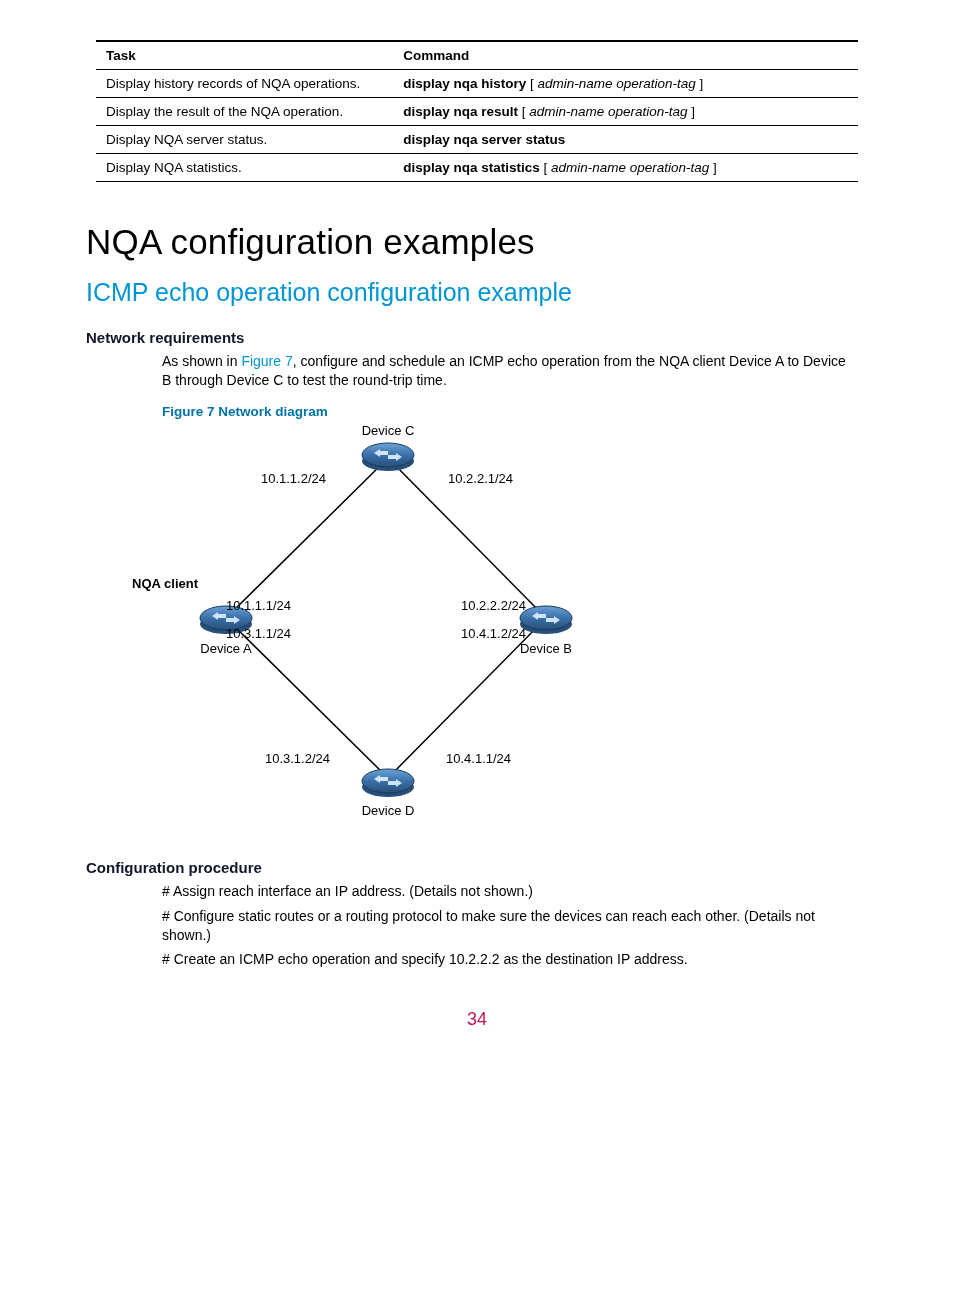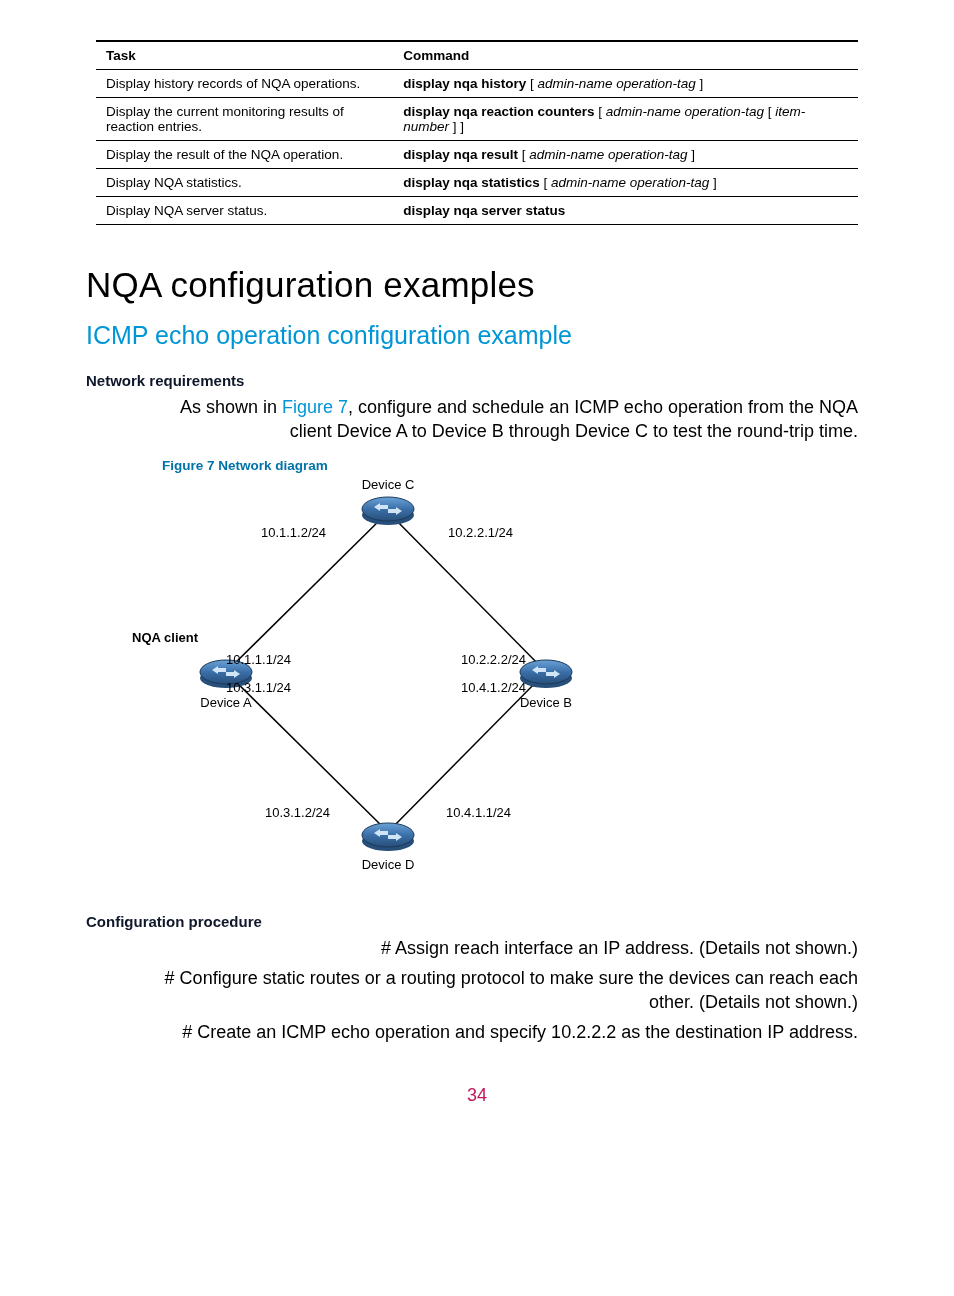--- a/index.html
+++ b/index.html
@@ -55,24 +55,23 @@
     margin: 16px 0 6px -10px;
   }
   h3.blue {
     font-family: Arial, Helvetica, sans-serif;
     font-weight: 600;
     color: #0f172a;
     font-size: 15px;
     margin: 22px 0 6px -10px;
   }
   p.body {
-    font-size: 18px;
+    font-size: 14px;
     line-height: 1.35;
     margin: 6px 0 0 66px;
-    text-align: right;
   }
   a.figlink {
     color: #0096d6;
     text-decoration: none;
   }
   .figcaption {
     font-weight: bold;
     color: #0073a8;
     font-size: 13.5px;
     margin: 14px 0 4px 66px;
@@ -98,34 +97,30 @@
         <th class="taskcell">Task</th>
         <th>Command</th>
       </tr>
     </thead>
     <tbody id="cmd-tbody">
         <tr>
           <td class="taskcell">Display history records of NQA operations.</td>
           <td><span class="bold">display nqa history</span> [ <span class="ital">admin-name operation-tag</span> ]</td>
         </tr>
         <tr>
-          <td class="taskcell">Display the current monitoring results of reaction entries.</td>
-          <td><span class="bold">display nqa reaction counters</span> [ <span class="ital">admin-name operation-tag</span> [ <span class="ital">item-number</span> ] ]</td>
-        </tr>
-        <tr>
           <td class="taskcell">Display the result of the NQA operation.</td>
           <td><span class="bold">display nqa result</span> [ <span class="ital">admin-name operation-tag</span> ]</td>
         </tr>
         <tr>
+          <td class="taskcell">Display NQA server status.</td>
+          <td><span class="bold">display nqa server status</span></td>
+        </tr>
+        <tr>
           <td class="taskcell">Display NQA statistics.</td>
           <td><span class="bold">display nqa statistics</span> [ <span class="ital">admin-name operation-tag</span> ]</td>
-        </tr>
-        <tr>
-          <td class="taskcell">Display NQA server status.</td>
-          <td><span class="bold">display nqa server status</span></td>
         </tr>
       </tbody>
   </table>
 
   <h1 class="main">NQA configuration examples</h1>
   <h2 class="sub">ICMP echo operation configuration example</h2>
   <h3 class="blue">Network requirements</h3>
 
   <p class="body">
     <span>As shown in </span><a class="figlink" href="#">Figure 7</a><span>, configure and schedule an ICMP echo operation from the NQA client Device A to Device B through Device C to test the round-trip time.</span>

